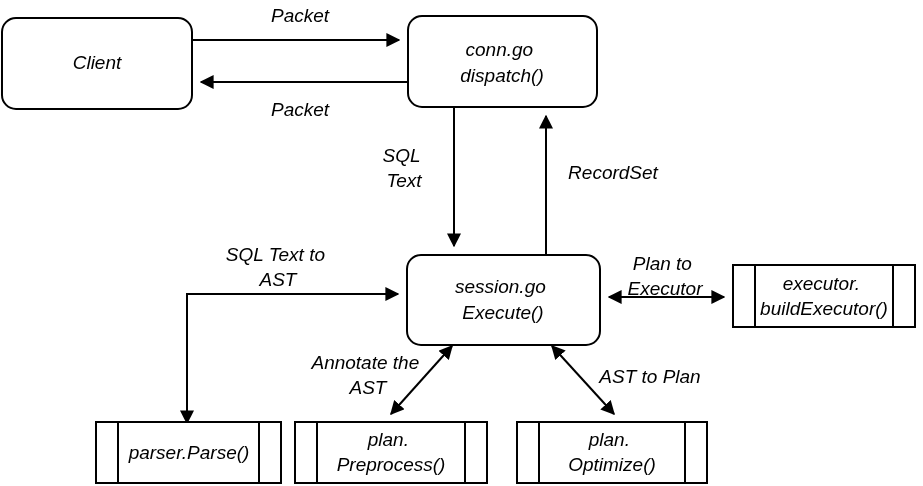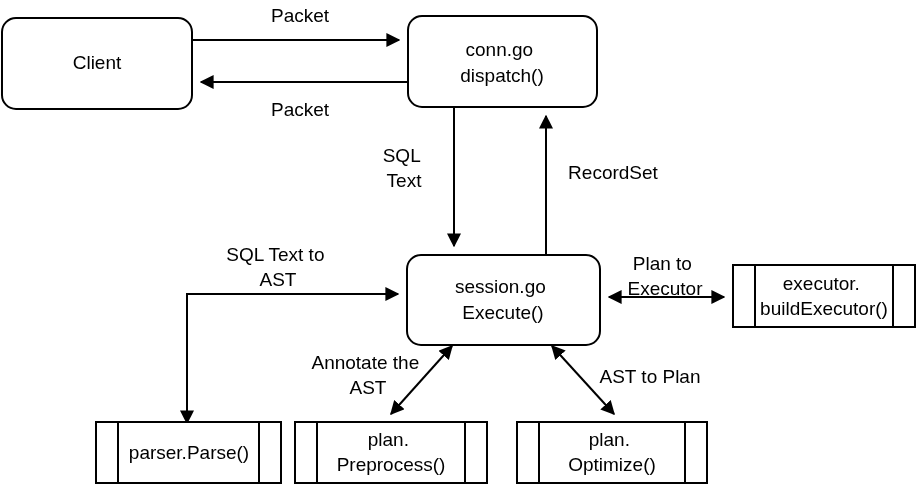--- a/index.html
+++ b/index.html
@@ -7,20 +7,21 @@
     padding: 0;
     background: #ffffff;
   }
   #diagram-root {
     position: relative;
     width: 923px;
     height: 486px;
     background: #ffffff;
     font-family: "Liberation Sans", sans-serif;
     overflow: hidden;
+    font-style: italic;
   }
   svg#diagram-canvas {
     display: block;
     width: 923px;
     height: 486px;
   }
   .node-shape {
     fill: #ffffff;
     stroke: #000000;
     stroke-width: 2;

